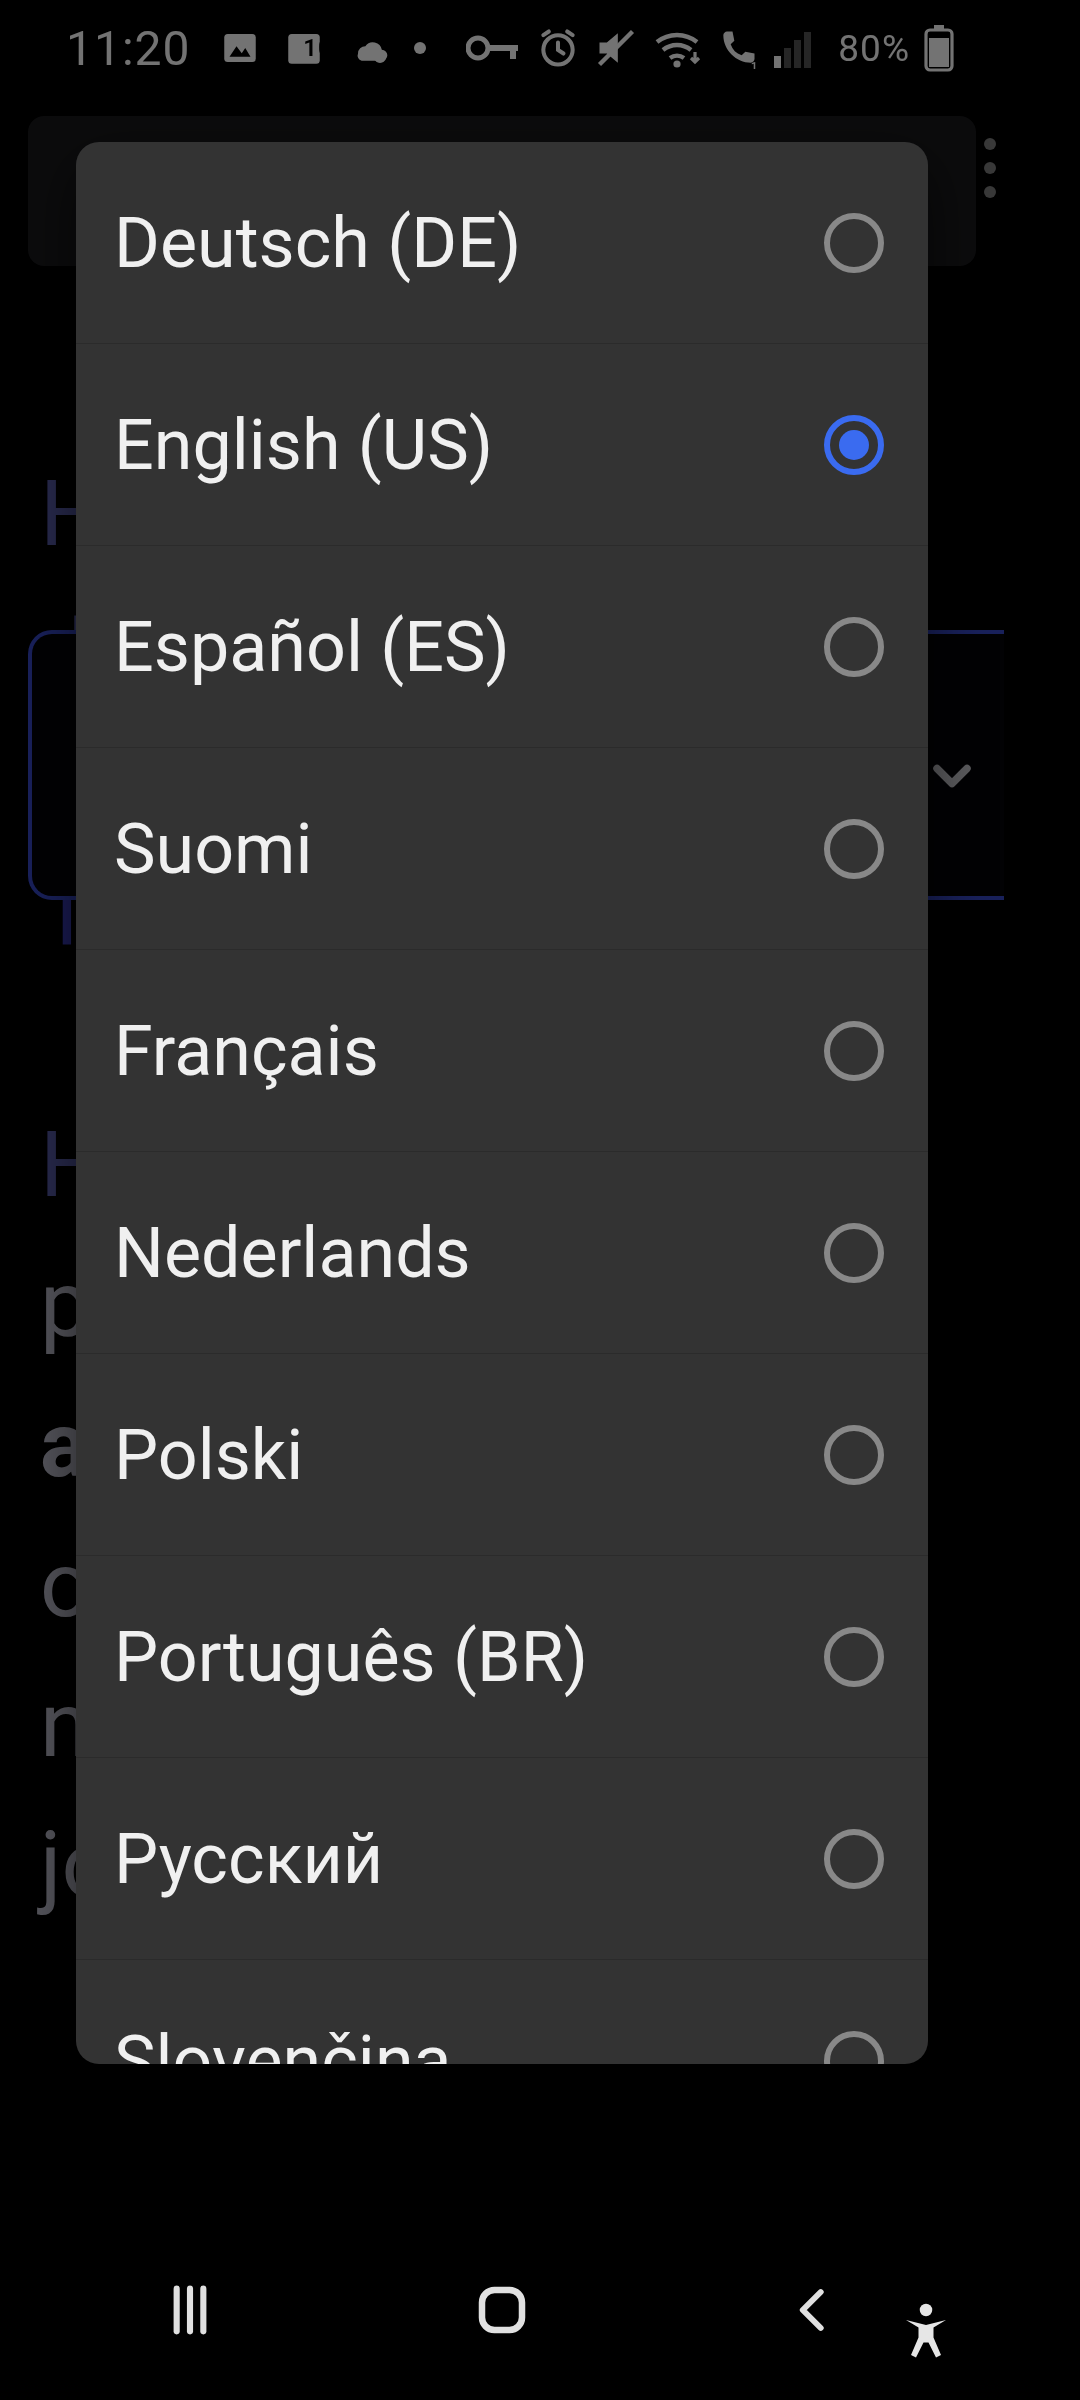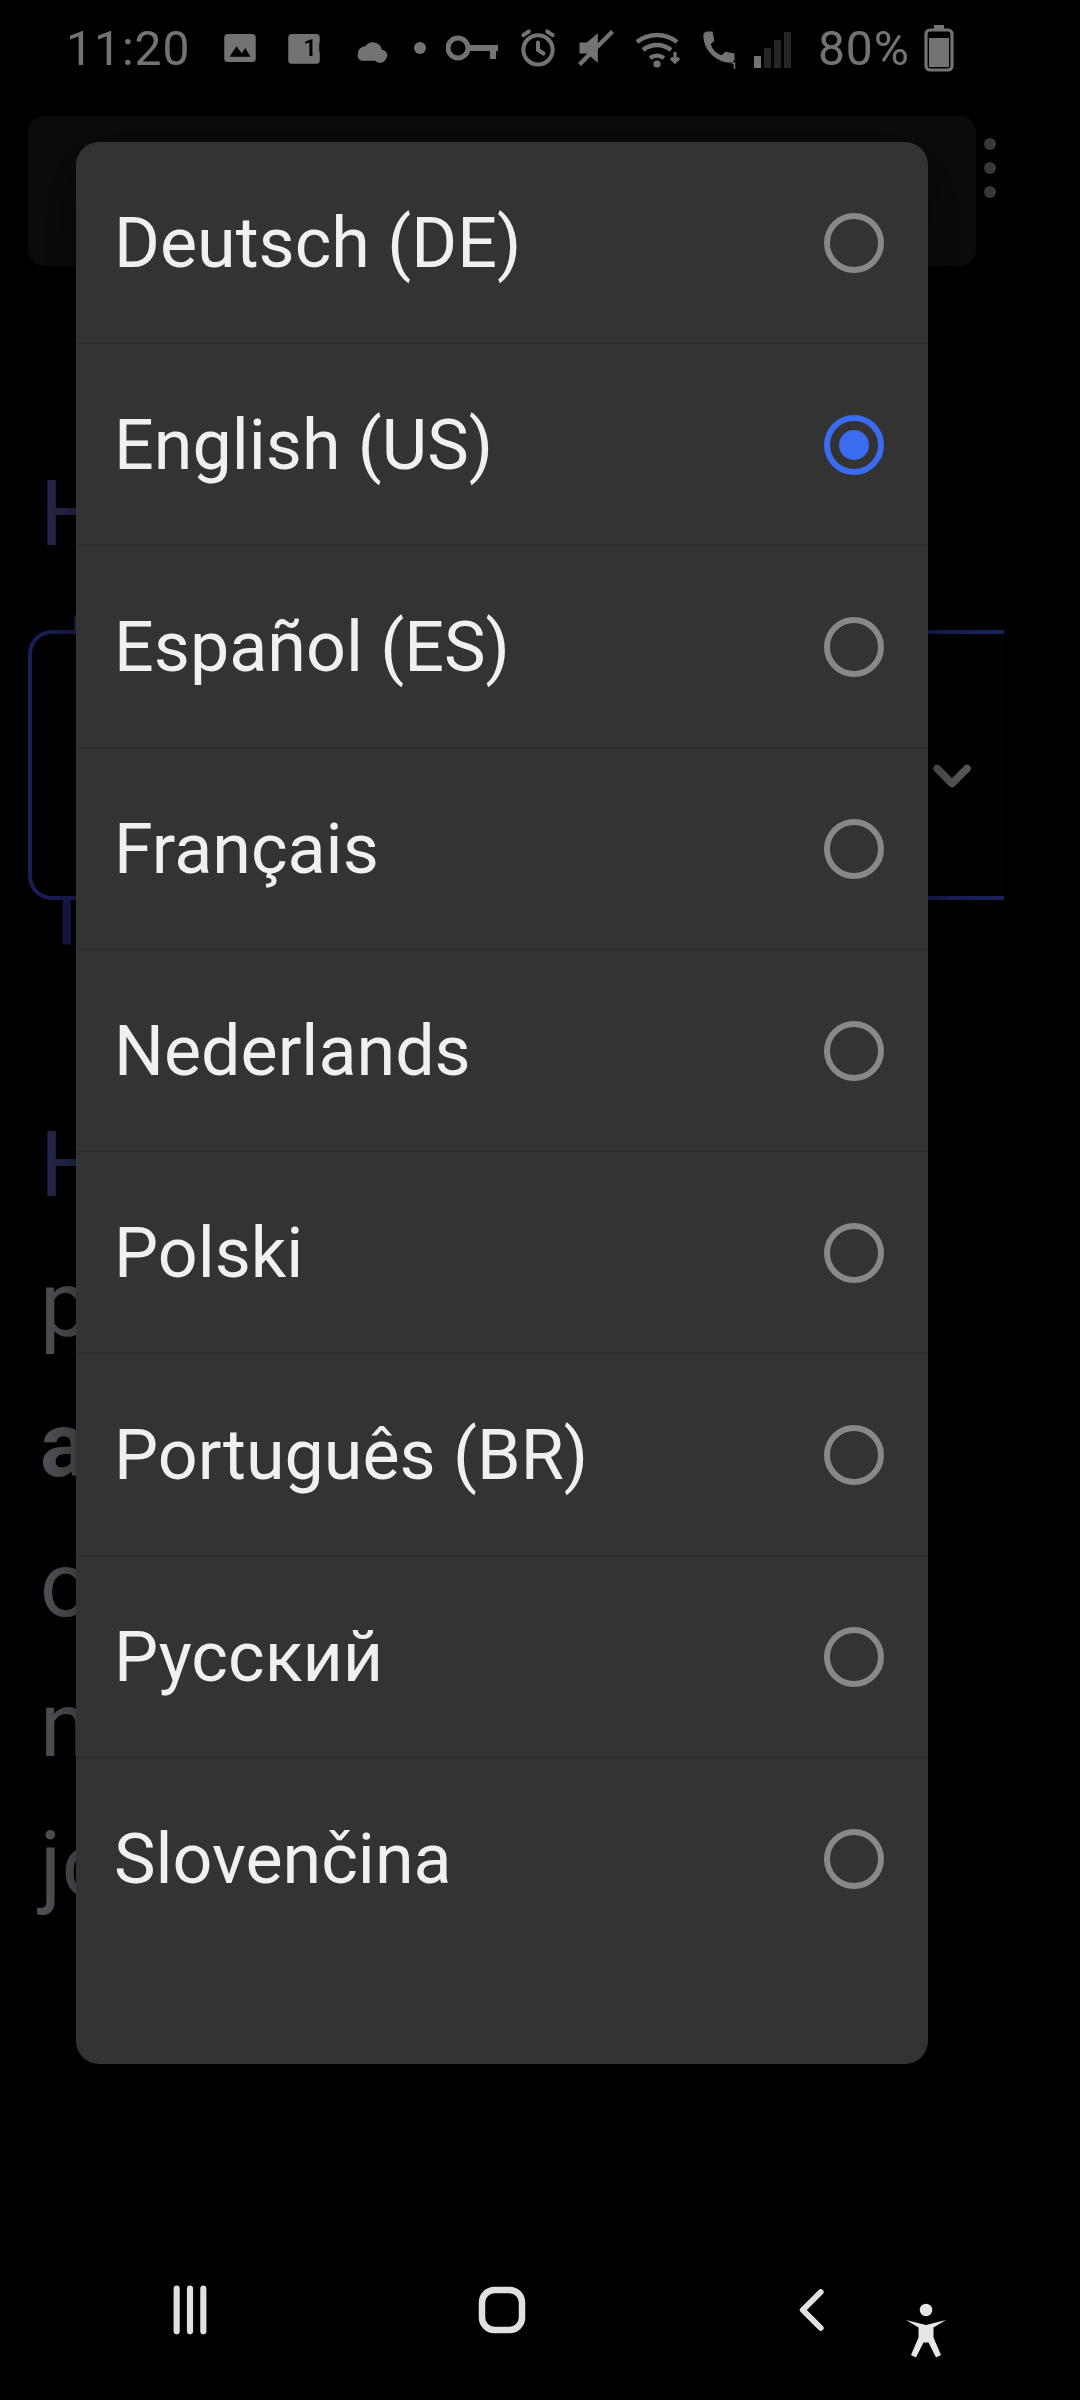--- a/index.html
+++ b/index.html
@@ -5,21 +5,21 @@
     * { margin:0; padding:0; box-sizing:border-box; -webkit-font-smoothing:antialiased; }
     html,body { width:1080px; height:2400px; background:#000; font-family:Roboto,"Segoe UI",Arial,sans-serif; color:#eee; overflow:hidden; }
     .screen { position:relative; width:1004px; height:2400px; background:#000; }
 
     
     .status-bar { position:absolute; top:0; left:0; right:0; height:96px; display:flex; align-items:center; padding:0 50px 0 66px; font-size:46px; color:#fff; font-weight:400; letter-spacing:1px; }
     .status-left { display:flex; align-items:center; gap:22px; }
     .status-right { margin-left:auto; display:flex; align-items:center; gap:14px; }
     .ico { display:inline-flex; align-items:center; justify-content:center; }
     .clock { font-size:48px; margin-right:6px; }
-    .pct { font-size:48px; margin-left:6px;}
+    .pct { font-size:37px; margin-left:6px;}
 
     
     .bg-page { position:absolute; inset:96px 0 180px 0; overflow:hidden; color:#EAEAEF; }
     .bg-header { position:absolute; top:20px; left:28px; right:28px; height:150px; background:#1C1C1E; border-radius:16px; }
     .bg-card { position:absolute; top:534px; left:28px; right:0; height:270px; border:4px solid #3849C9; border-right:none; border-radius:24px 0 0 24px; background:#05050A; }
     .bg-txt { position:absolute; left:40px; font-size:90px; line-height:1.08; color:#5A5DAC; font-weight:400; }
     .bg-body { position:absolute; left:40px; font-size:90px; line-height:1.55; color:#BDBDCC; }
 
     
     .overflow-dots { position:absolute; right:8px; top:138px; display:flex; flex-direction:column; gap:12px; }
@@ -166,20 +166,24 @@
     </div>
     <div class="opt">
       <span class="opt-label">English (US)</span>
       <span class="radio on"></span>
     </div>
     <div class="opt">
       <span class="opt-label">Español (ES)</span>
       <span class="radio"></span>
     </div>
     <div class="opt">
+      <span class="opt-label">Suomi</span>
+      <span class="radio"></span>
+    </div>
+    <div class="opt">
       <span class="opt-label">Français</span>
       <span class="radio"></span>
     </div>
     <div class="opt">
       <span class="opt-label">Nederlands</span>
       <span class="radio"></span>
     </div>
     <div class="opt">
       <span class="opt-label">Polski</span>
       <span class="radio"></span>

